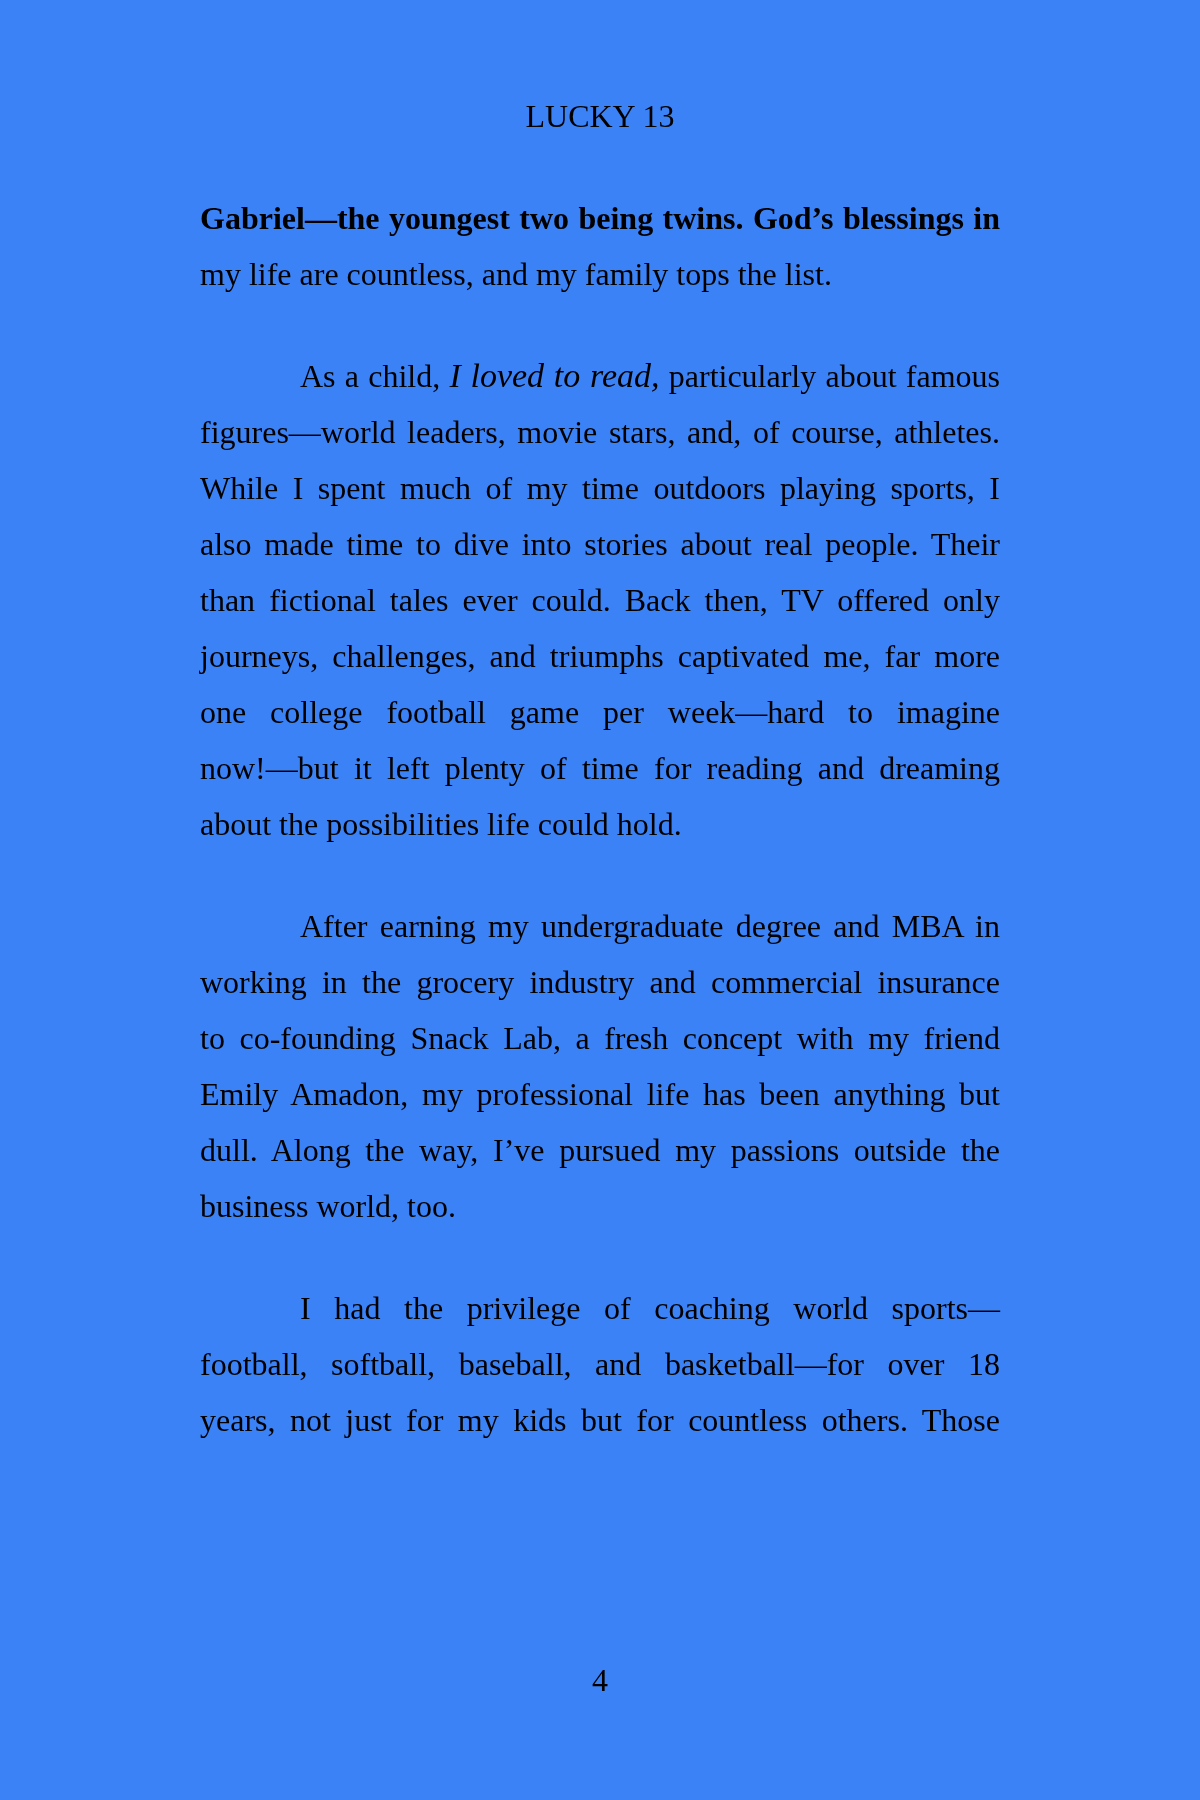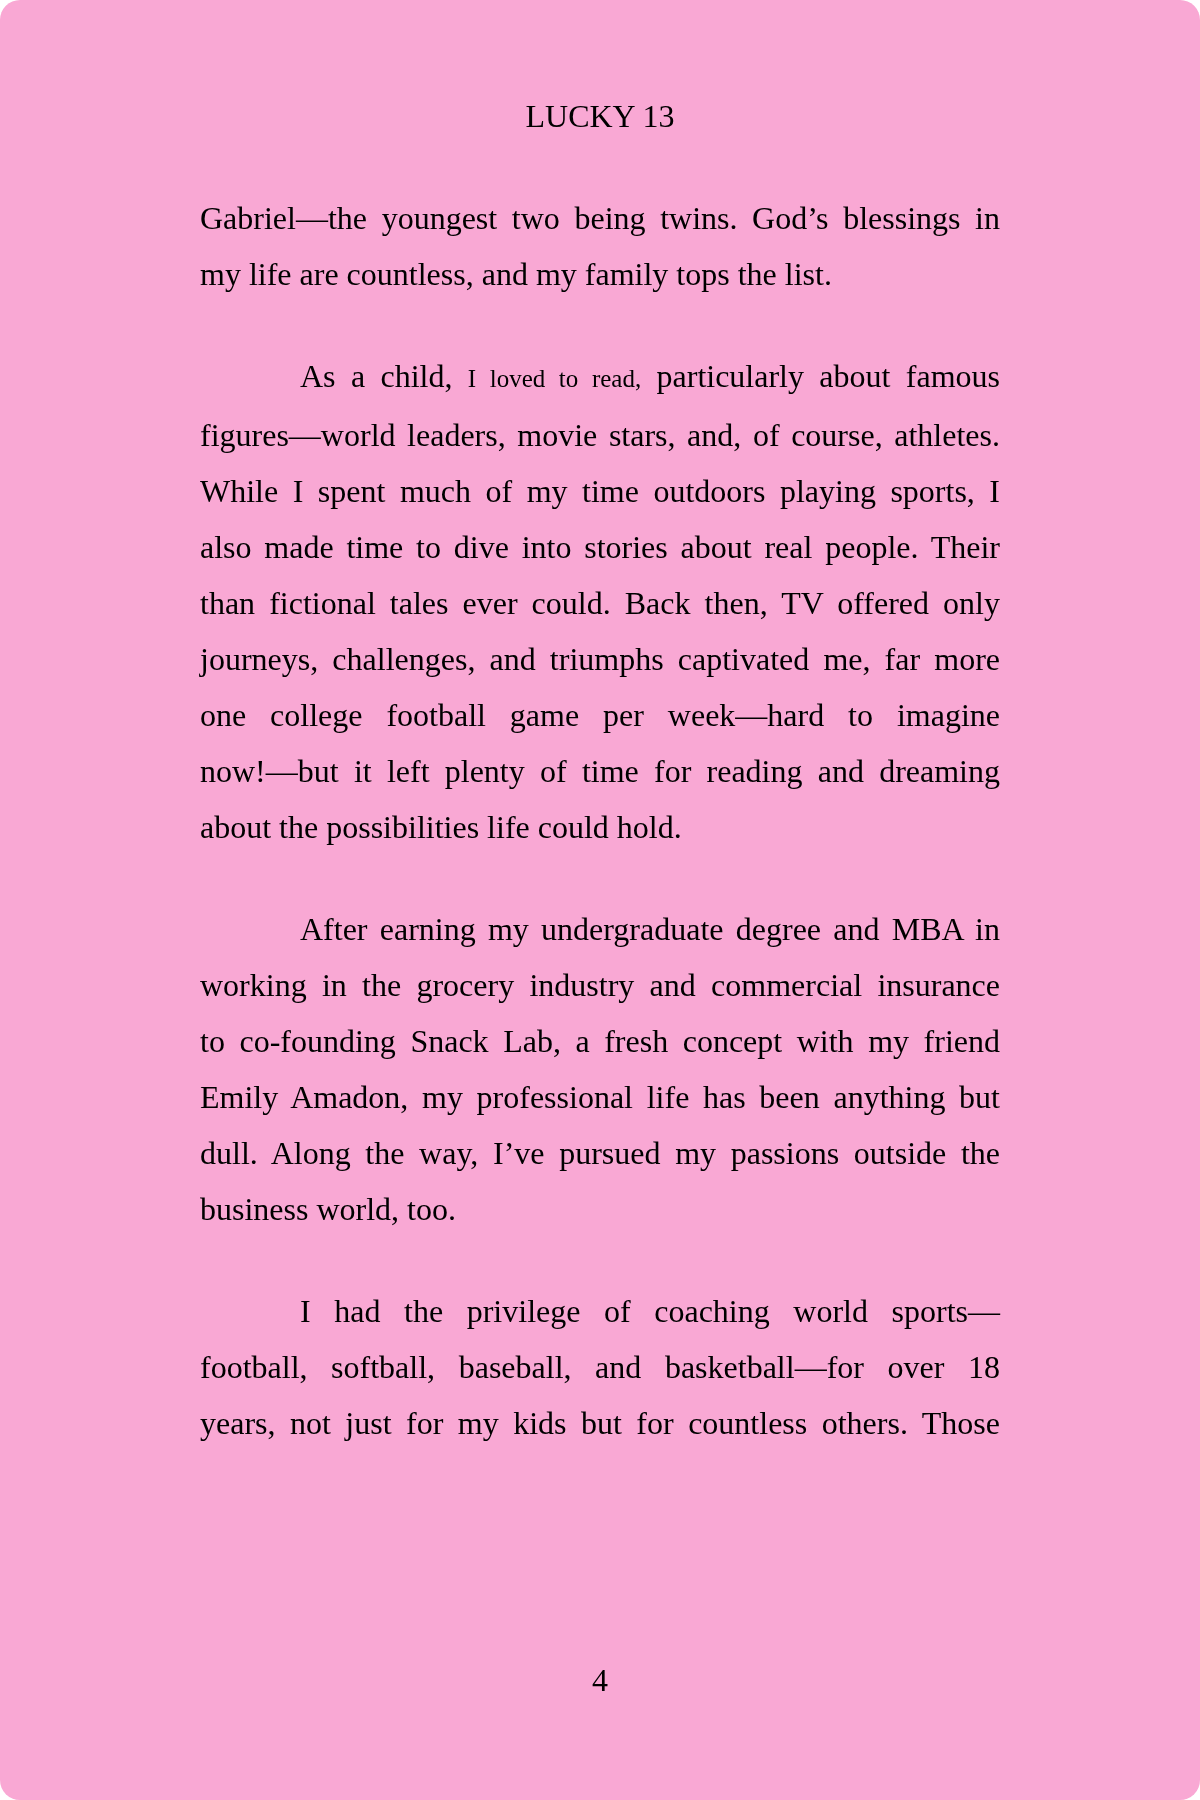--- a/index.html
+++ b/index.html
@@ -4,25 +4,24 @@
 <style>
   html, body {
     margin: 0;
     padding: 0;
     background: #ffffff;
   }
   .page {
     position: relative;
     width: 1200px;
     height: 1800px;
-    background: #f9a8d4;
+    background: #3b82f6;
     color: #000000;
     font-family: "Liberation Serif", "DejaVu Serif", serif;
     overflow: hidden;
-    border-radius: 20px;
   }
   .content {
     position: absolute;
     left: 200px;
     top: 88px;
     width: 800px;
   }
   .running-head {
     font-size: 32px;
     line-height: 56px;
@@ -38,26 +37,28 @@
   .line {
     display: block;
     text-align: justify;
     text-align-last: justify;
   }
   .line.first {
     text-indent: 100px;
   }
   .para.no-indent .line.first {
     text-indent: 0;
+    font-weight: bold;
   }
   .line.last {
     text-align-last: left;
   }
   .alt {
-    font-size: 25px;
+    font-size: 34px;
+    font-style: italic;
   }
   .folio {
     position: absolute;
     top: 1652px;
     left: 0;
     width: 100%;
     font-size: 32px;
     line-height: 56px;
     text-align: center;
   }

